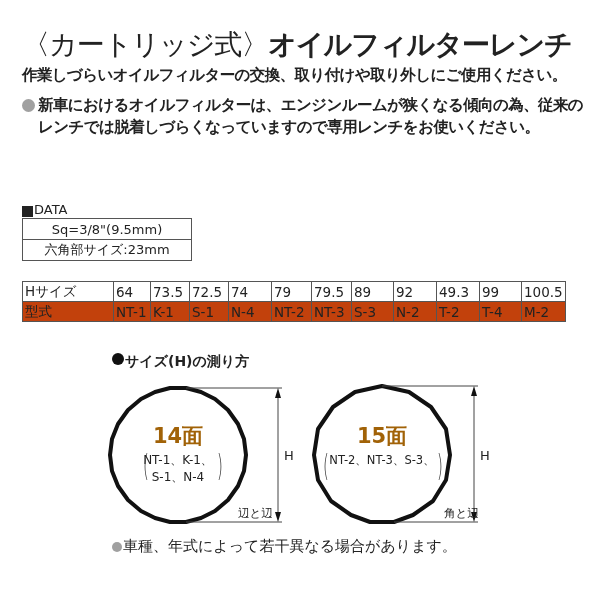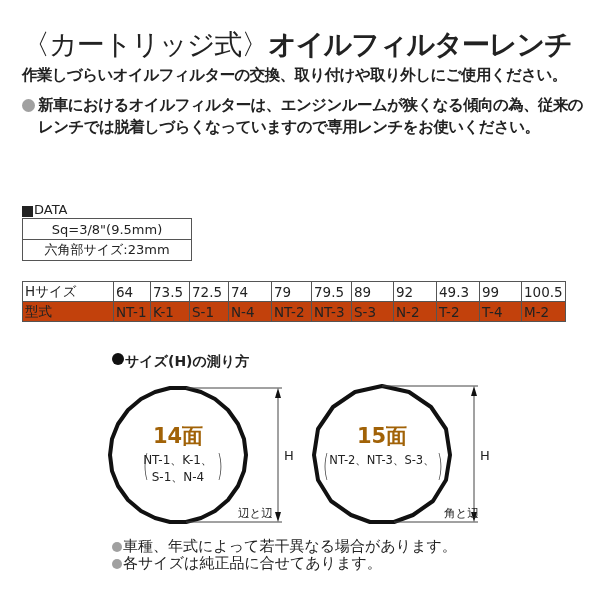--- a/index.html
+++ b/index.html
@@ -140,17 +140,13 @@
 <div class="abs" style="left:320px; top:448px; font-size:30px; font-weight:100; color:#333; transform:scaleX(0.5);">(</div>
 <div class="abs" style="left:434px; top:448px; font-size:30px; font-weight:100; color:#333; transform:scaleX(0.5);">)</div>
 <div class="abs hlabel" style="left:480px; top:448px;">H</div>
 <div class="abs measure" style="left:444px; top:506px;">角と辺</div>
 
 <div class="abs footnotes">
   <div class="fn">
     <span class="dot"></span>
     <span>車種、年式によって若干異なる場合があります。</span>
   </div>
-  <div class="fn">
-    <span class="dot"></span>
-    <span>各サイズは純正品に合せてあります。</span>
-  </div>
 </div>
 
 </body></html>

